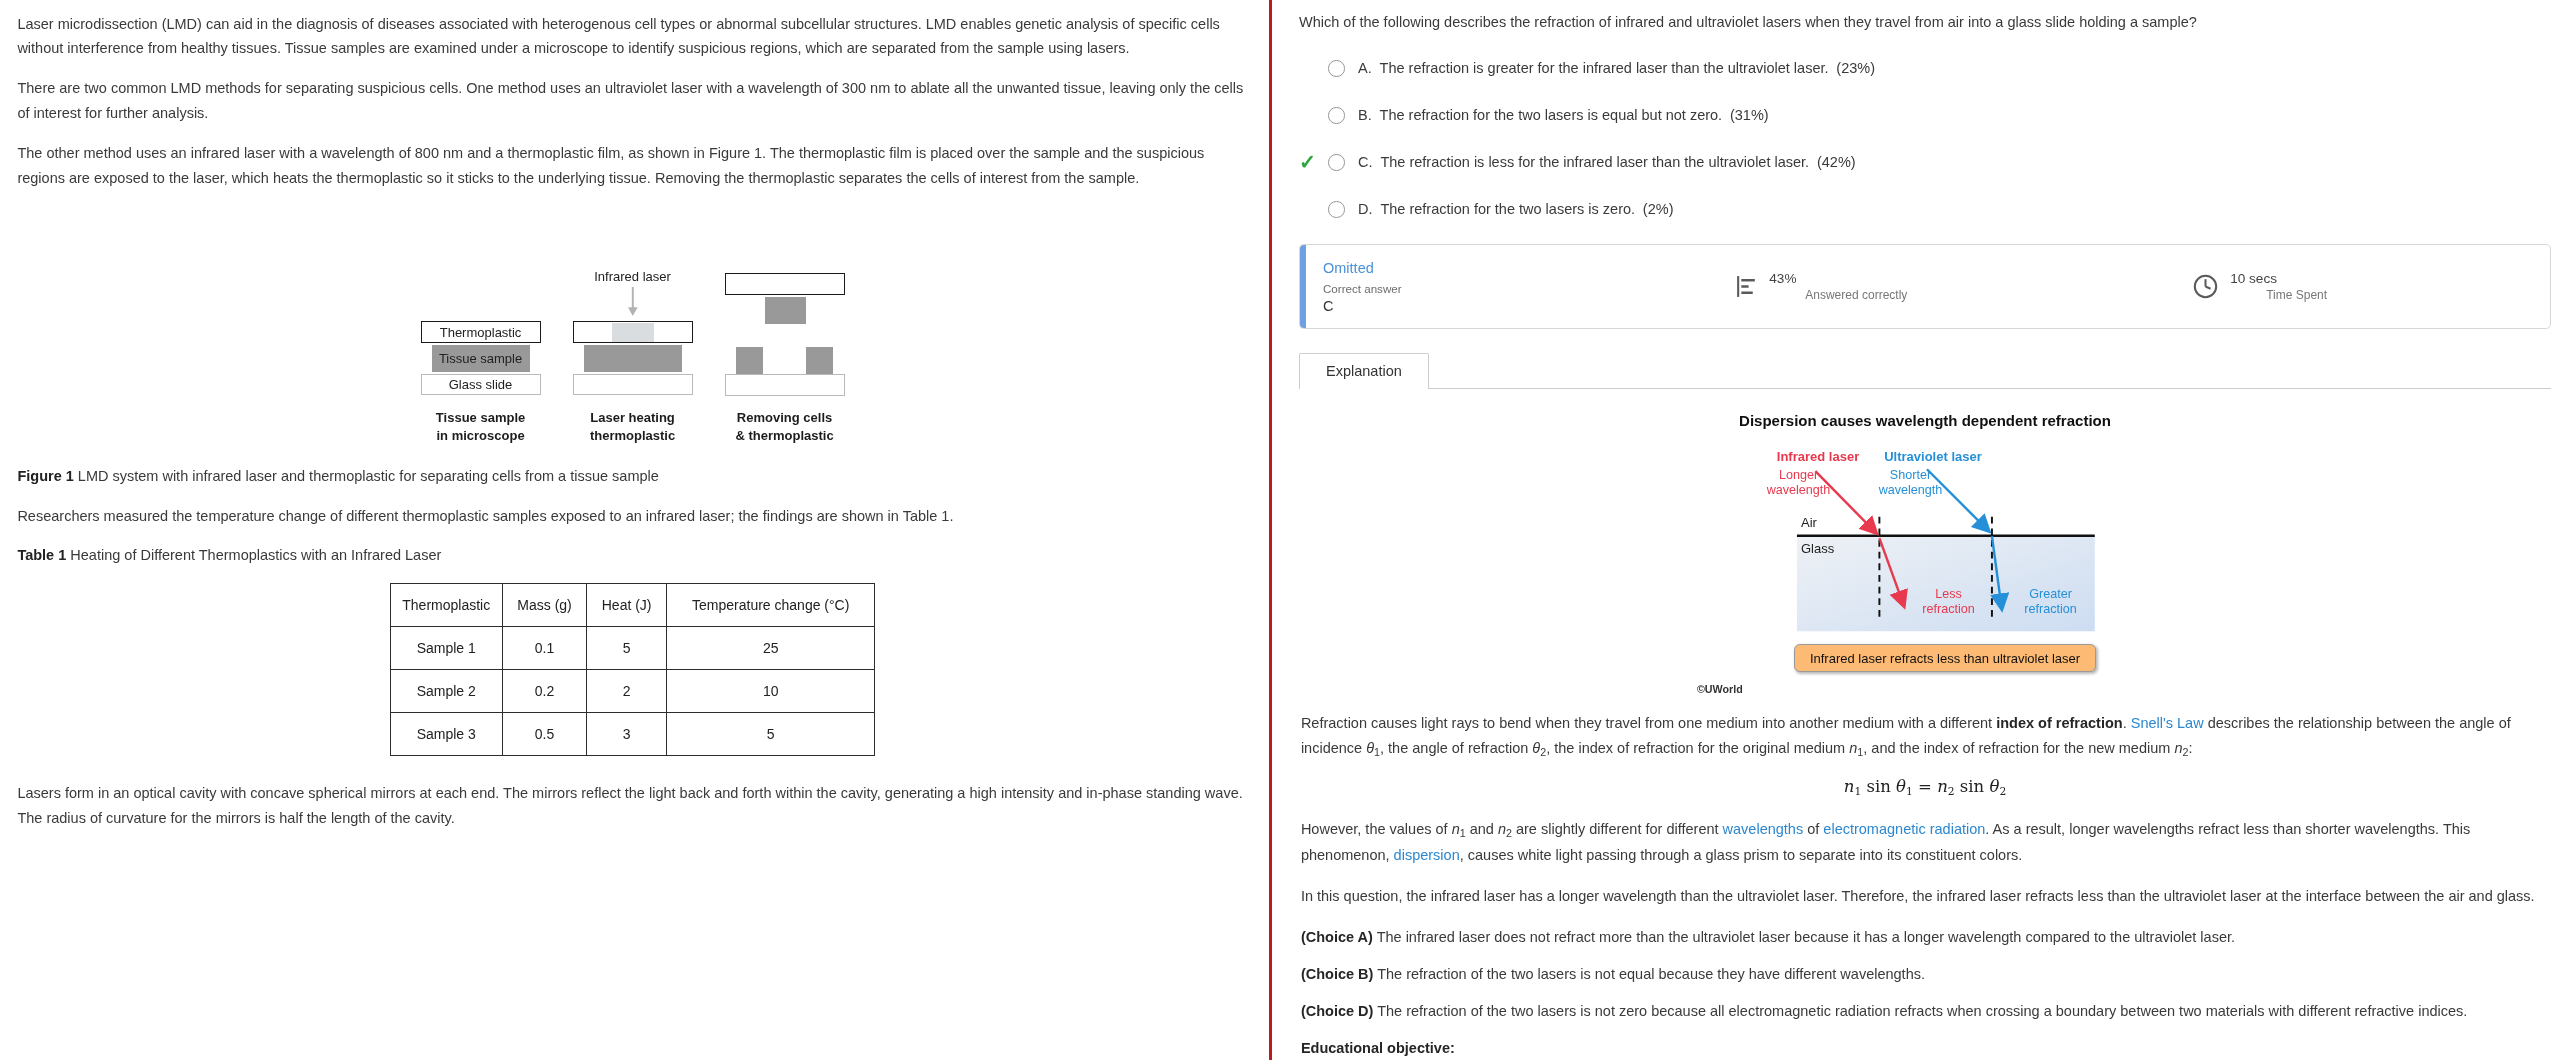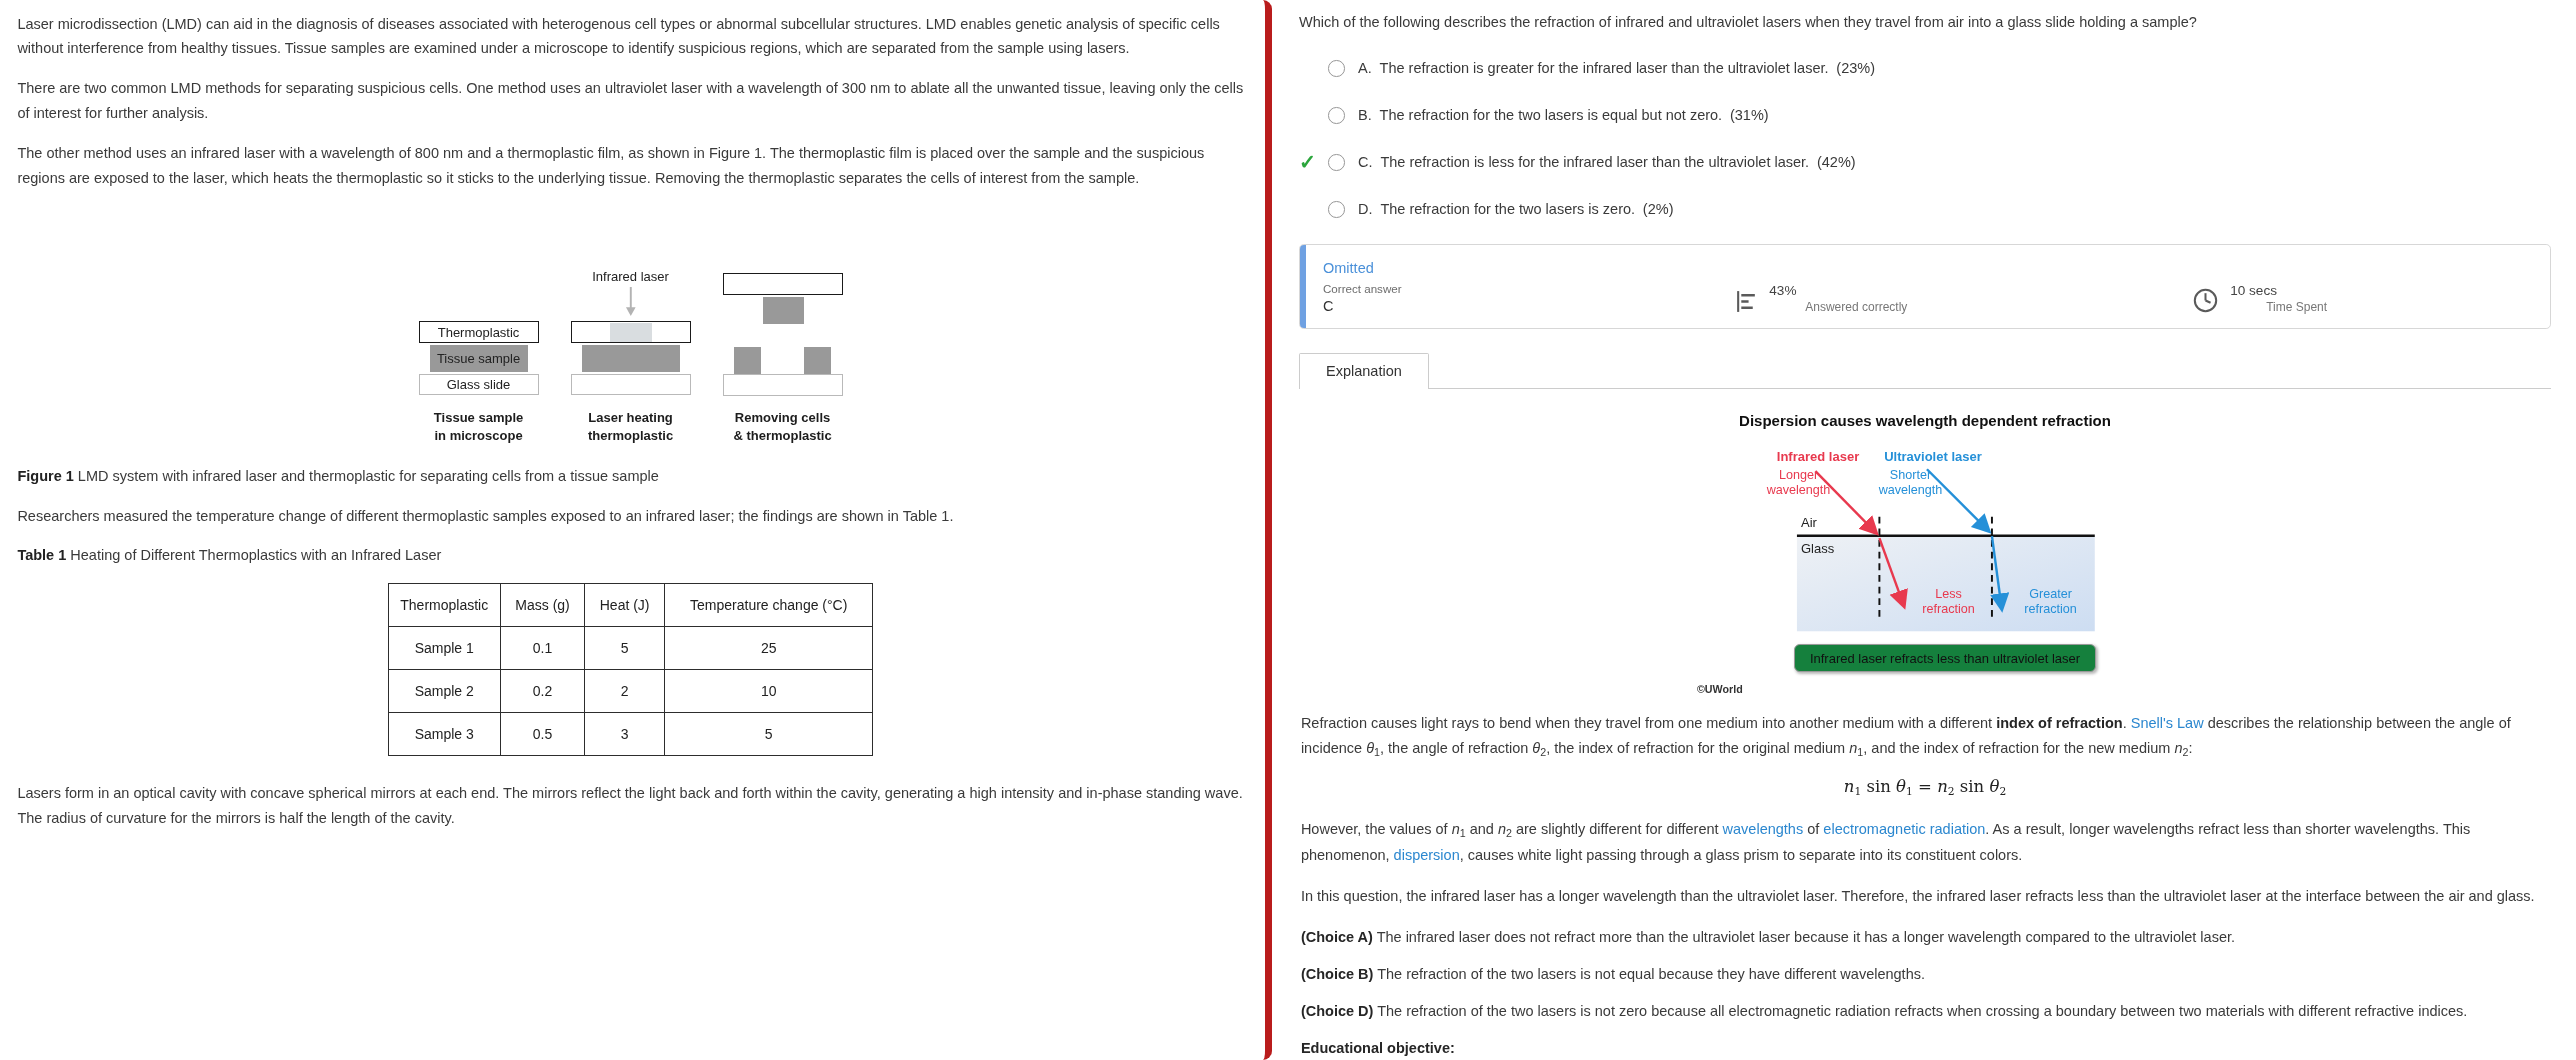--- a/index.html
+++ b/index.html
@@ -1,21 +1,21 @@
 <!DOCTYPE html>
 <html><head>
 <meta charset="utf-8">
 <style>
   * { margin:0; padding:0; box-sizing:border-box; }
   html,body { width:2576px; height:1060px; background:#fff; overflow:hidden;
     font-family:"Liberation Sans", sans-serif; color:#3a3a3a; }
   .app { display:flex; width:2576px; height:1060px; }
 
   
-  .left-panel { width:1272px; height:100%; border-right:7px solid #b91c1c; padding:11.6px 21.3px 0 17.4px;border-radius:9px; }
+  .left-panel { width:1272px; height:100%; border-right:3px solid #b91c1c; padding:11.6px 21.3px 0 17.4px; }
   .para { font-size:14.5px; line-height:1.7; margin-bottom:15.5px; color:#3a3a3a; }
   .cap { font-size:14.5px; line-height:1.6; margin-bottom:15.5px; }
   .cap .b { font-weight:700; color:#222; }
 
   
   .fig1 { display:flex; justify-content:center; align-items:flex-end; gap:32px; margin:25px 0 21.3px; }
   .fig-panel { display:flex; flex-direction:column; align-items:center; }
   .stack { display:flex; flex-direction:column; align-items:center; justify-content:flex-end; }
   .box-label { font-size:13px; color:#222; }
   .thermo-box { width:120px; height:22px; border:1.5px solid #1a1a1a; background:#fff;
@@ -48,41 +48,41 @@
   .opt-letter { margin:0 7.8px 0 13.6px; }
   .opt-pct { margin-left:7.8px; }
 
   
   .status-card { position:relative; margin-top:3.9px; border:1px solid #d7d7d7; border-radius:4.8px;
     padding:14.5px 19.4px 14.5px 23px; display:grid; grid-template-columns:34% 38% 28%; min-height:85px; }
   .accent { position:absolute; left:0; top:0; bottom:0; width:5.8px; background:#6fa1e2; border-radius:3.9px 0 0 3.9px; }
   .st-omitted { color:#4a90d9; font-size:14.5px; }
   .st-sub { color:#6d6d6d; font-size:11.6px; margin-top:5.8px; }
   .st-ans { color:#333; font-size:14.5px; margin-top:2.9px; }
-  .st-group { display:flex; align-items:flex-end; gap:10.7px; }
+  .st-group { display:flex; align-items:center; gap:10.7px; }
   .st-big { font-size:13.6px; color:#444; }
   .st-small { font-size:12px; color:#777; margin-top:1.9px;margin-left:36px; }
 
   
   .tab-row { margin-top:23px; }
   .tab { display:inline-block; position:relative; top:1px; z-index:2; background:#fff;
     border:1px solid #ccc; border-bottom:none; padding:8.7px 26px 9.7px; font-size:14.5px; color:#333;
     border-radius:1.9px 1.9px 0 0; }
   .exp-content { border-top:1px solid #ccc; border-bottom:1px solid #c2c2c2; padding:23px 1.9px 25px; }
 
   
   .disp-wrap { width:456px; margin:0 auto 5.8px; }
   .disp-title { font-weight:700; font-size:15px; color:#111; text-align:center; margin-bottom:16px; }
   .disp { position:relative; width:456px; height:260px; }
   .disp svg { position:absolute; left:0; top:0; }
   .dlab { position:absolute; text-align:center; font-size:12.6px; line-height:1.2; }
   .dlab.bold { font-weight:700; font-size:13px; }
   .red { color:#e8394e; } .blue { color:#2590d8; } .dk { color:#222; }
   .callout { position:absolute; left:97px; top:199px; width:302px; border:1px solid #999;
-    border-radius:5.8px; background:#15803d; box-shadow:1.9px 1.9px 2.9px rgba(0,0,0,.28);
+    border-radius:5.8px; background:#fdba74; box-shadow:1.9px 1.9px 2.9px rgba(0,0,0,.28);
     padding:5.8px 7.8px; font-size:13px; color:#111; text-align:center; }
   .cpy { position:absolute; left:0px; top:238px; font-size:10.7px; color:#333; font-weight:700; }
 
   
   .exp-p { font-size:14.5px; line-height:1.75; margin-bottom:15.5px; color:#3a3a3a; }
   .exp-p.tight { margin-bottom:11.6px; }
   .b { font-weight:700; color:#262626; }
   .lk { color:#2b87cf; }
   .i { font-style:italic; }
   .sb { font-size:10.7px; vertical-align:-2.9px; }

